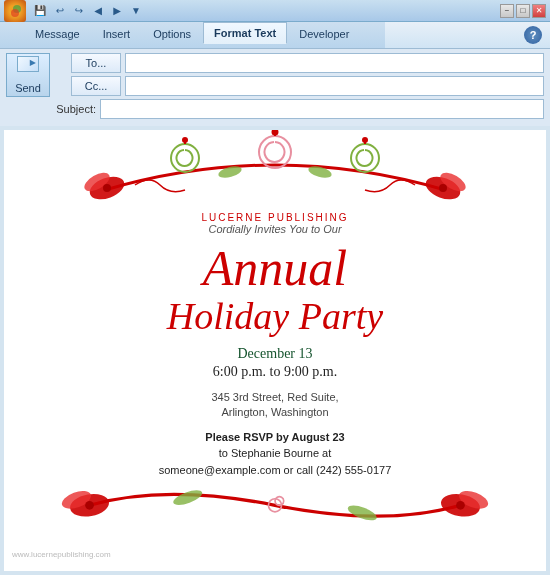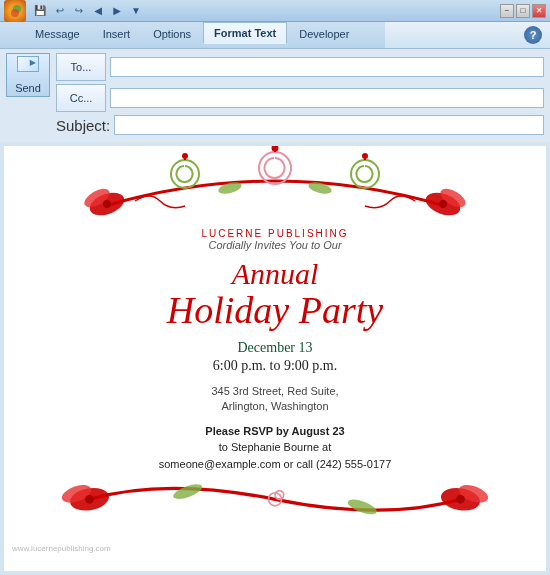--- a/index.html
+++ b/index.html
@@ -107,24 +107,25 @@
       margin-bottom: 3px;
     }
 
     .compose-btn {
       background: linear-gradient(to bottom, #f5f9ff, #ddeaf8);
       border: 1px solid #9dbbd4;
       padding: 2px 10px;
       font-size: 11px;
       color: #1a3a5c;
       width: 50px;
-      height: 28px;
+      height: 20px;
       cursor: pointer;
       text-align: center;
       margin-right: 4px;
+      margin-left: 15px;
     }
 
     .compose-input {
       flex: 1;
       height: 20px;
       border: 1px solid #9dbbd4;
       background: white;
       font-size: 11px;
       padding: 0 4px;
     }
@@ -156,21 +157,21 @@
     .send-icon::after {
       content: '▶';
       position: absolute;
       right: 2px;
       top: 1px;
       font-size: 8px;
       color: #3a7ab0;
     }
 
     .subject-label {
-      font-size: 15px;
+      font-size: 11px;
       color: #333;
       min-width: 44px;
       text-align: right;
       padding-right: 4px;
     }
 
     
     .help-icon {
       width: 18px;
       height: 18px;
@@ -225,21 +226,21 @@
     }
 
     .cordially-text {
       font-size: 11px;
       color: #555;
       font-style: italic;
       margin-bottom: 6px;
     }
 
     .annual-text {
-      font-size: 30px;
+      font-size: 50px;
       color: #c00;
       font-family: Georgia, serif;
       font-style: italic;
       line-height: 1.1;
     }
 
     .holiday-text {
       font-size: 38px;
       color: #c00;
       font-family: Georgia, serif;

